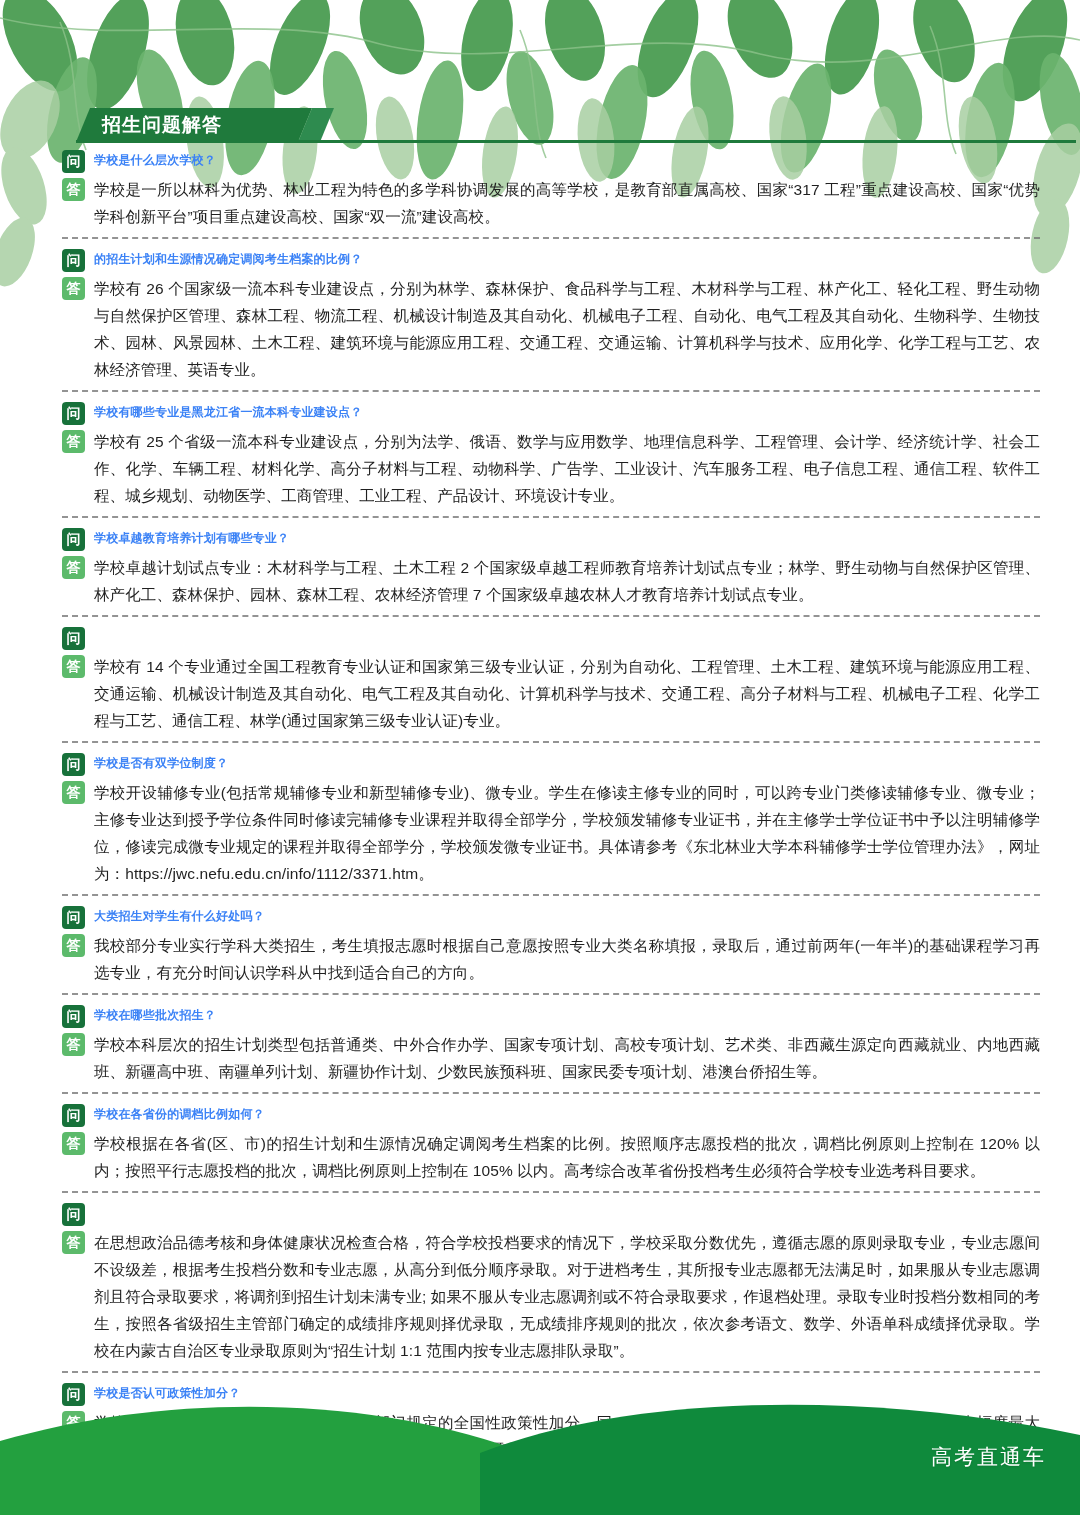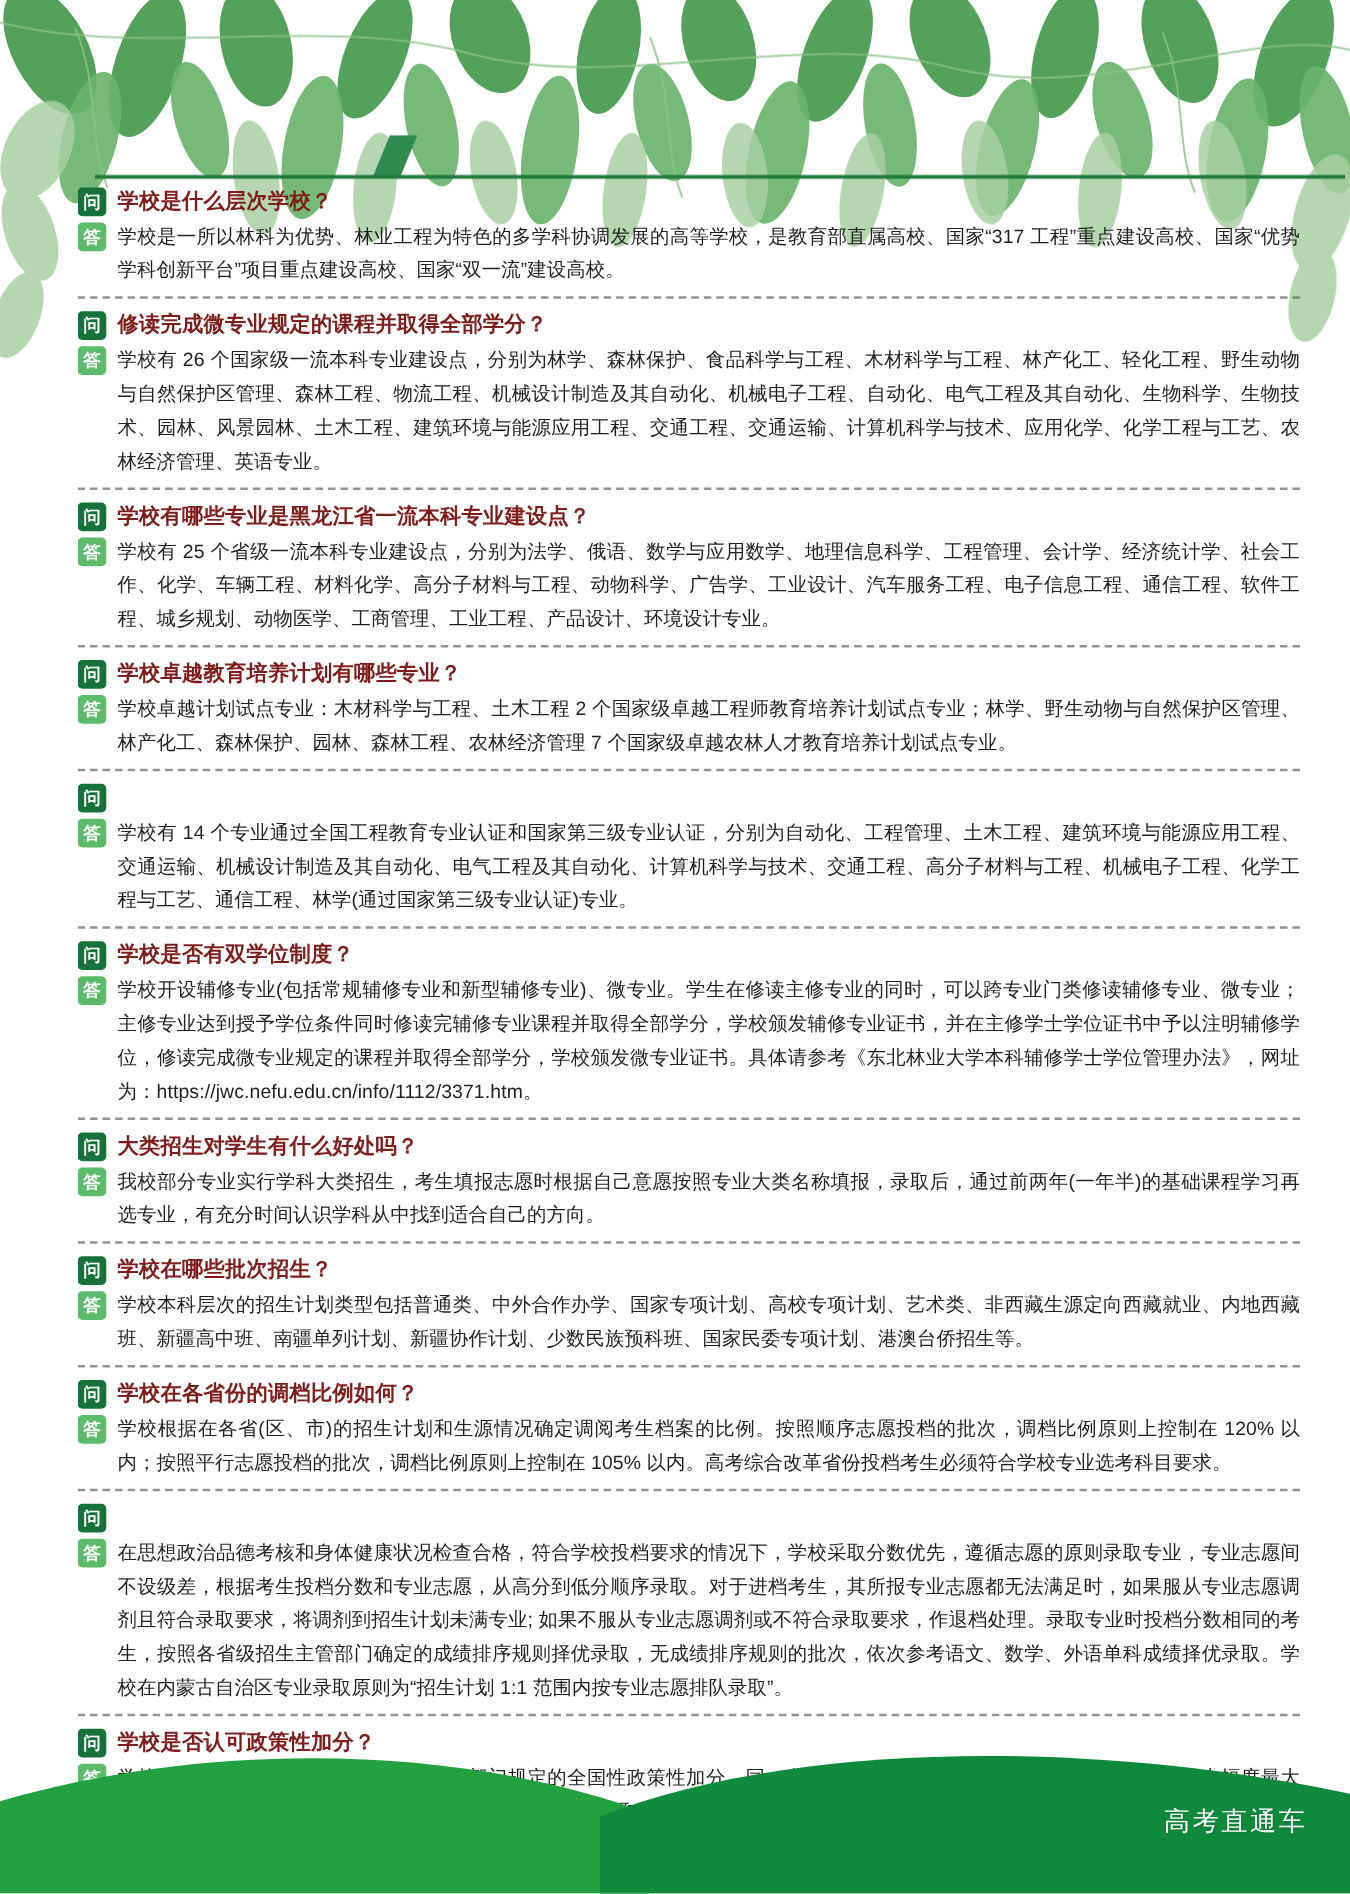--- a/index.html
+++ b/index.html
@@ -48,21 +48,21 @@
   .row{display:flex;align-items:flex-start;}
   .badge{
     flex:0 0 auto;width:23px;height:23px;border-radius:4px;
     color:#fff;font-size:14px;font-weight:bold;line-height:23px;text-align:center;
     margin-right:9px;margin-top:2px;
     font-family:"Liberation Sans","DejaVu Sans",sans-serif;
   }
   .badge-q{background:#17713a;}
   .badge-a{background:#5cba6b;}
   .q-text{
-    font-size:17px;font-weight:bold;color:#7f1d1d;line-height:25px;
+    font-size:12px;font-weight:bold;color:#3b82f6;line-height:25px;
     letter-spacing:.2px;
   }
   .a-row{margin-top:3px;}
   .a-text{
     font-size:15.5px;color:#1f1f1f;line-height:27px;
     text-align:justify;letter-spacing:.1px;
   }
 
   
   .footer{
@@ -128,40 +128,43 @@
       <path d="M380 44 C 500 74, 640 22, 760 54"></path>
       <path d="M760 54 C 880 84, 1000 20, 1080 40"></path>
       <path d="M60 22 C 80 70, 70 110, 86 150"></path>
       <path d="M520 30 C 540 78, 530 120, 546 158"></path>
       <path d="M930 26 C 950 74, 940 116, 956 154"></path>
     </g>
   </svg>
 </div>
 
 <div class="title-banner">
+  <div class="banner-shape">
+    <span class="banner-text">招生问题解答</span>
+  </div>
   <div class="banner-shape2"></div>
   <div class="banner-rule"></div>
 </div>
 
 <div class="content" id="qa-list">
     <div class="qa-block">
       <div class="row">
         <span class="badge badge-q">问</span>
         <span class="q-text">学校是什么层次学校？</span>
       </div>
       <div class="row a-row">
         <span class="badge badge-a">答</span>
         <span class="a-text">学校是一所以林科为优势、林业工程为特色的多学科协调发展的高等学校，是教育部直属高校、国家“317 工程”重点建设高校、国家“优势学科创新平台”项目重点建设高校、国家“双一流”建设高校。</span>
       </div>
     </div>
     <div class="qa-block">
       <div class="qa-sep"></div>
       <div class="row">
         <span class="badge badge-q">问</span>
-        <span class="q-text">修读完成微专业规定的课程并取得全部学分？</span>
+        <span class="q-text">的招生计划和生源情况确定调阅考生档案的比例？</span>
       </div>
       <div class="row a-row">
         <span class="badge badge-a">答</span>
         <span class="a-text">学校有 26 个国家级一流本科专业建设点，分别为林学、森林保护、食品科学与工程、木材科学与工程、林产化工、轻化工程、野生动物与自然保护区管理、森林工程、物流工程、机械设计制造及其自动化、机械电子工程、自动化、电气工程及其自动化、生物科学、生物技术、园林、风景园林、土木工程、建筑环境与能源应用工程、交通工程、交通运输、计算机科学与技术、应用化学、化学工程与工艺、农林经济管理、英语专业。</span>
       </div>
     </div>
     <div class="qa-block">
       <div class="qa-sep"></div>
       <div class="row">
         <span class="badge badge-q">问</span>

